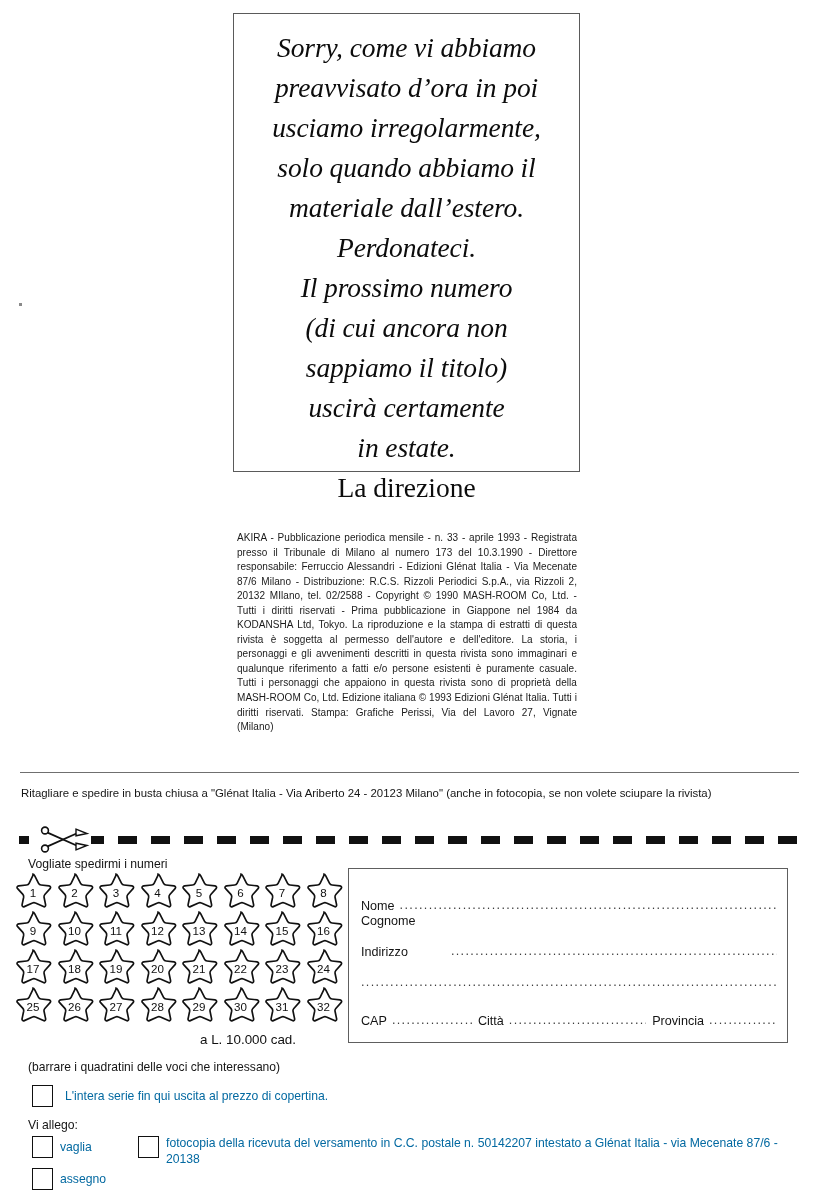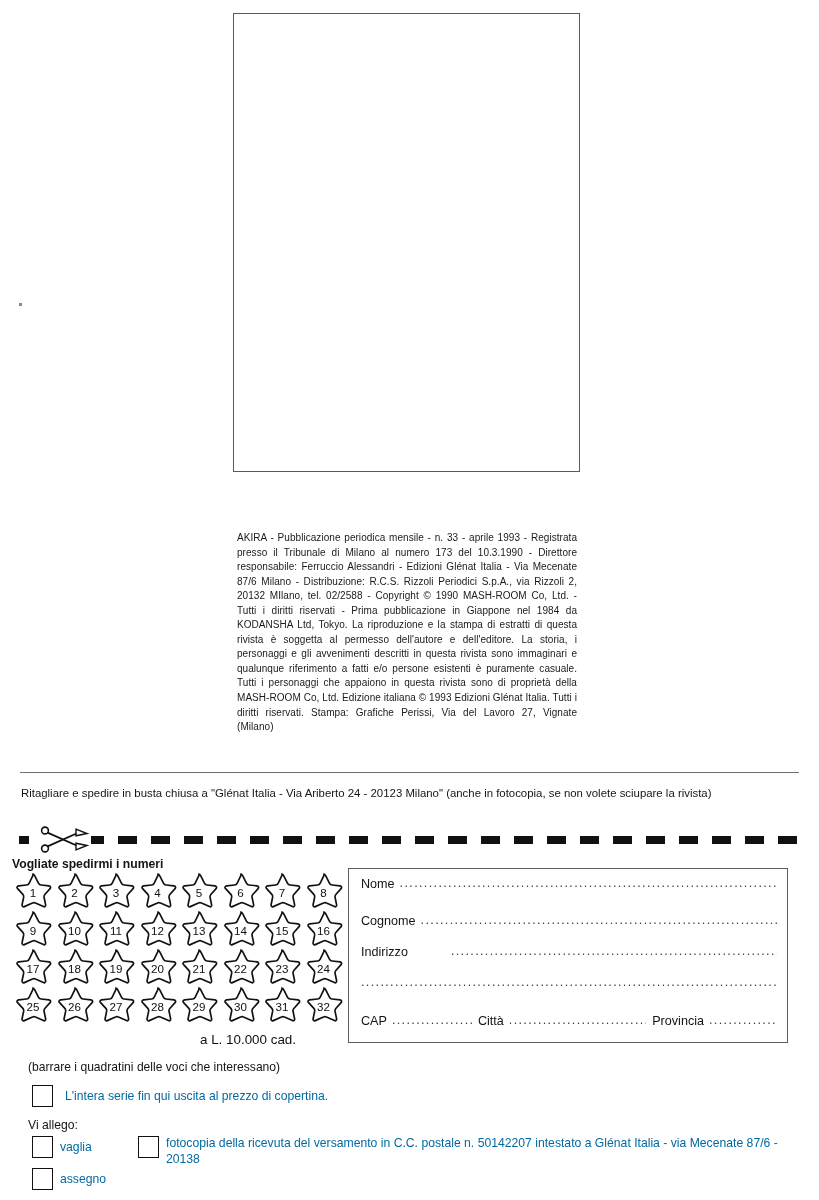--- a/index.html
+++ b/index.html
@@ -114,25 +114,24 @@
     position: absolute;
     left: 16px;
     top: -10px;
     width: 58px;
     height: 28px;
   }
 
   
   #order-heading {
     position: absolute;
-    left: 12px;
+    left: 28px;
     top: 857px;
     font-size: 12.2px;
     color: #151515;
-    font-weight: bold;
   }
   #stars-grid {
     position: absolute;
     left: 13px;
     top: 872px;
     width: 332px;
   }
   .star-row {
     display: flex;
     height: 38px;
@@ -196,22 +195,22 @@
   .dots {
     flex: 1 1 auto;
     overflow: hidden;
     white-space: nowrap;
     font-size: 12.6px;
     letter-spacing: 1.35px;
     color: #3b3b3b;
     position: relative;
     top: -1px;
   }
-  #addr-nome    { top: 8px; text-align: right; }
-  #addr-cognome { top: 45px; }
+  #addr-nome    { top: 30px; text-align: right; }
+  #addr-cognome { top: 45px; flex-direction: column; }
   #addr-indir   { top: 76px; gap: 38px; }
   #addr-blank   { top: 107px; }
   #addr-cap     { top: 139px; align-items: flex-end; }
   .dots-cap      { flex: 0 0 80px; overflow: hidden; }
   .dots-citta    { flex: 1 1 auto; overflow: hidden; }
   .dots-prov     { flex: 0 0 68px; overflow: hidden; }
   .gap-l { padding-left: 6px; }
 
   
   #checkbox-hint {
@@ -251,20 +250,32 @@
     top: 303px;
     width: 3px;
     height: 3px;
     background: #8a8a8a;
   }
 </style>
 </head>
 <body>
 
 <div id="notice-box">
+  <div id="notice-text">Sorry, come vi abbiamo
+preavvisato d’ora in poi
+usciamo irregolarmente,
+solo quando abbiamo il
+materiale dall’estero.
+Perdonateci.
+Il prossimo numero
+(di cui ancora non
+sappiamo il titolo)
+uscirà certamente
+in estate.</div>
+  <div id="notice-signature">La direzione</div>
 </div>
 
 <div id="stray-speck"></div>
 
 <div id="colophon">AKIRA - Pubblicazione periodica mensile - n. 33 - aprile 1993 - Registrata presso il Tribunale di Milano al numero 173 del 10.3.1990 - Direttore responsabile: Ferruccio Alessandri - Edizioni Glénat Italia - Via Mecenate 87/6 Milano - Distribuzione: R.C.S. Rizzoli Periodici S.p.A., via Rizzoli 2, 20132 MIlano, tel. 02/2588 - Copyright © 1990 MASH-ROOM Co, Ltd. - Tutti i diritti riservati - Prima pubblicazione in Giappone nel 1984 da KODANSHA Ltd, Tokyo. La riproduzione e la stampa di estratti di questa rivista è soggetta al permesso dell'autore e dell'editore. La storia, i personaggi e gli avvenimenti descritti in questa rivista sono immaginari e qualunque riferimento a fatti e/o persone esistenti è puramente casuale. Tutti i personaggi che appaiono in questa rivista sono di proprietà della MASH-ROOM Co, Ltd. Edizione italiana © 1993 Edizioni Glénat Italia. Tutti i diritti riservati. Stampa: Grafiche Perissi, Via del Lavoro 27, Vignate (Milano)</div>
 
 <div id="top-rule"></div>
 <div id="mail-instruction">Ritagliare e spedire in busta chiusa a "Glénat Italia - Via Ariberto 24 - 20123 Milano" (anche in fotocopia, se non volete sciupare la rivista)</div>
 
 <div id="cut-line">

